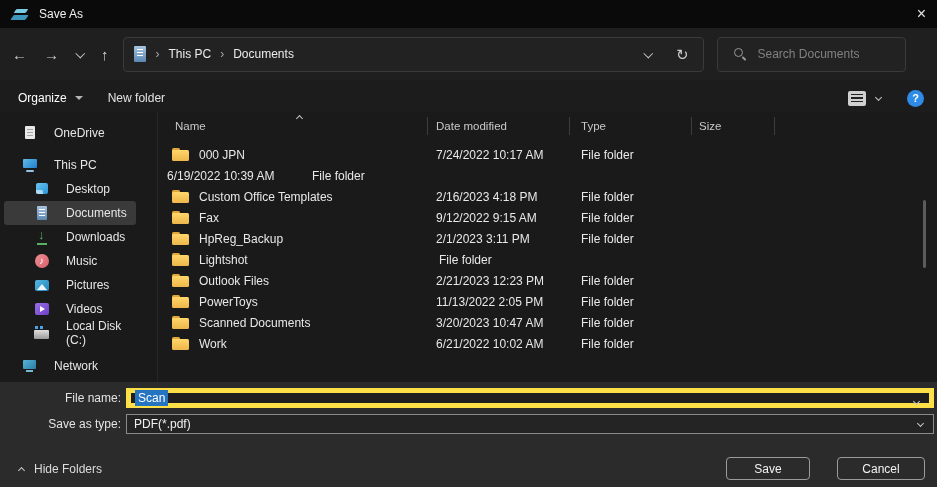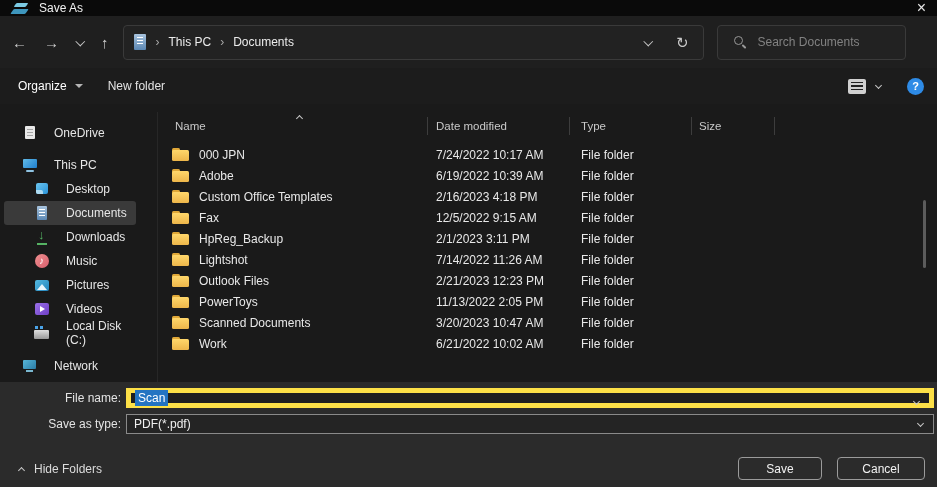--- a/index.html
+++ b/index.html
@@ -5,21 +5,21 @@
   * { margin:0; padding:0; box-sizing:border-box; }
   html,body { width:937px; height:487px; overflow:hidden; }
   body {
     background:#1a1a1a;
     font-family:"Liberation Sans","DejaVu Sans",sans-serif;
     color:#e8e8e8;
     position:relative;
   }
 
   
-  .titlebar { height:16px; background:#0a0a0a; display:flex; align-items:center;text-align:right; }
+  .titlebar { height:28px; background:#0a0a0a; display:flex; align-items:center;text-align:right; }
   .scanner-icon { margin-left:10px; width:20px; height:15px; position:relative; }
   .scanner-icon::before { content:''; position:absolute; left:5px; top:2px; width:12px; height:4px;
     background:#7ccbe4; transform:skewX(-35deg); border-radius:1px; }
   .scanner-icon::after { content:''; position:absolute; left:2px; top:8px; width:15px; height:5px;
     background:#3e96bd; transform:skewX(-35deg); border-radius:1px; }
   .title-text { margin-left:9px; font-size:12px; color:#f0f0f0; }
   .close-btn { margin-left:auto; margin-right:11px; font-size:16px; color:#e6e6e6; line-height:1; }
 
   
   .navbar { height:52px; background:#1f1f1f; display:flex; align-items:center; }
@@ -158,21 +158,21 @@
   .field-label { width:121px; text-align:right; font-size:12px; color:#e3e3e3; flex:none; }
   .field-input { margin-left:5px; flex:1; height:20px; background:#1f1f1f; border:5px solid #fde047;
     display:flex; align-items:center; position:relative; padding-left:4px; }
   .selected-text { background:#2474c2; color:#fff; font-size:12px; padding:1px 3px; }
   .field-input.combo { background:#242424; border:1px solid #8a8a8a; padding-left:7px;
     font-size:12px; color:#f0f0f0; }
   .input-chev { position:absolute; right:9px; top:6px; }
 
   
   .footer-bar { position:absolute; top:450px; left:0; right:0; height:37px; background:#2b2b2b;
-    display:flex; align-items:center; }
+    display:flex; align-items:center;gap:12px; }
   .hide-folders { margin-left:18px; display:flex; align-items:center; gap:9px;
     font-size:12px; color:#dcdcdc; }
   .btn { height:23px; border:1px solid #9b9b9b; border-radius:4px; background:transparent;
     color:#f2f2f2; font-size:12px; display:flex; align-items:center; justify-content:center; }
   .save-btn { margin-left:auto; width:84px; }
   .cancel-btn { margin-left:15px; margin-right:12px; width:88px; }
 </style>
 </head>
 <body>
 
@@ -292,65 +292,60 @@
           <span class="cell-name">
             <span class="folder-icon"></span>
             <span>000 JPN</span>
           </span>
           <span class="cell-date">7/24/2022 10:17 AM</span>
           <span class="cell-type">File folder</span>
           <span class="cell-size"></span>
         </div>
 
         <div class="row">
-          <span class="cell-name">
-            <span class="folder-icon"></span>
-            <span>Adobe</span>
-          </span>
           <span class="cell-date">6/19/2022 10:39 AM</span>
           <span class="cell-type">File folder</span>
           <span class="cell-size"></span>
         </div>
 
         <div class="row">
           <span class="cell-name">
             <span class="folder-icon"></span>
             <span>Custom Office Templates</span>
           </span>
           <span class="cell-date">2/16/2023 4:18 PM</span>
           <span class="cell-type">File folder</span>
           <span class="cell-size"></span>
         </div>
 
         <div class="row">
           <span class="cell-name">
             <span class="folder-icon"></span>
             <span>Fax</span>
           </span>
-          <span class="cell-date">12/5/2022 9:15 AM</span>
+          <span class="cell-date">9/12/2022 9:15 AM</span>
           <span class="cell-type">File folder</span>
           <span class="cell-size"></span>
         </div>
 
         <div class="row">
           <span class="cell-name">
             <span class="folder-icon"></span>
             <span>HpReg_Backup</span>
           </span>
           <span class="cell-date">2/1/2023 3:11 PM</span>
           <span class="cell-type">File folder</span>
           <span class="cell-size"></span>
         </div>
 
         <div class="row">
           <span class="cell-name">
             <span class="folder-icon"></span>
             <span>Lightshot</span>
           </span>
-          <span class="cell-date">7/14/2022 11:26 AM</span>
           <span class="cell-type">File folder</span>
           <span class="cell-size"></span>
         </div>
 
         <div class="row">
           <span class="cell-name">
             <span class="folder-icon"></span>
             <span>Outlook Files</span>
           </span>
           <span class="cell-date">2/21/2023 12:23 PM</span>

